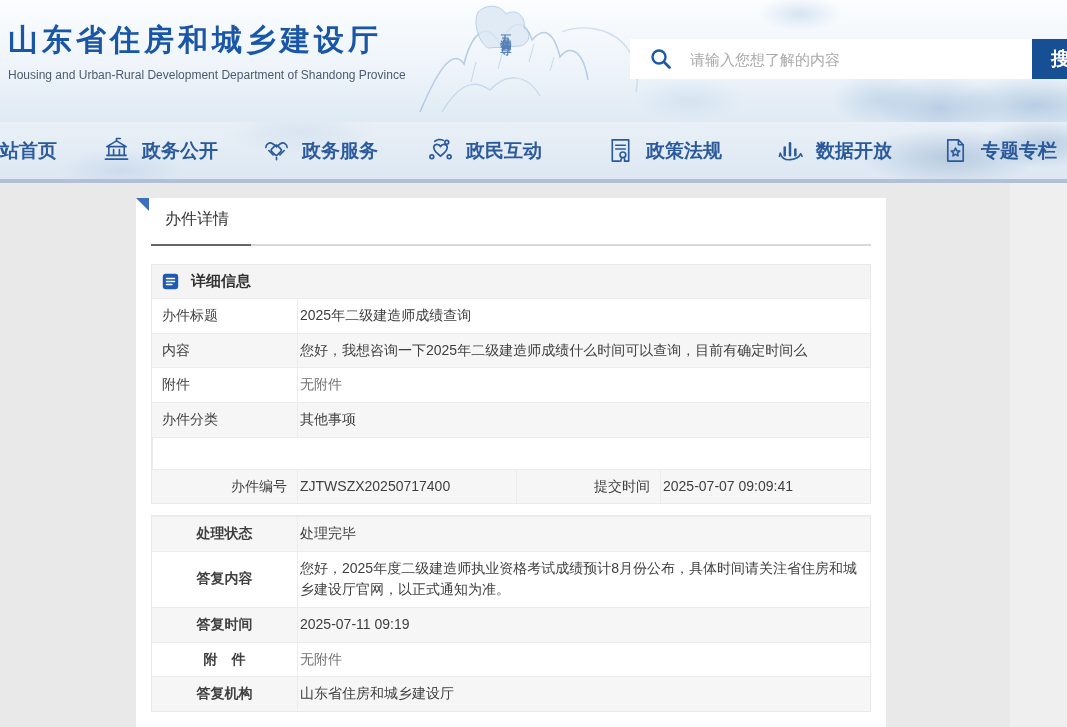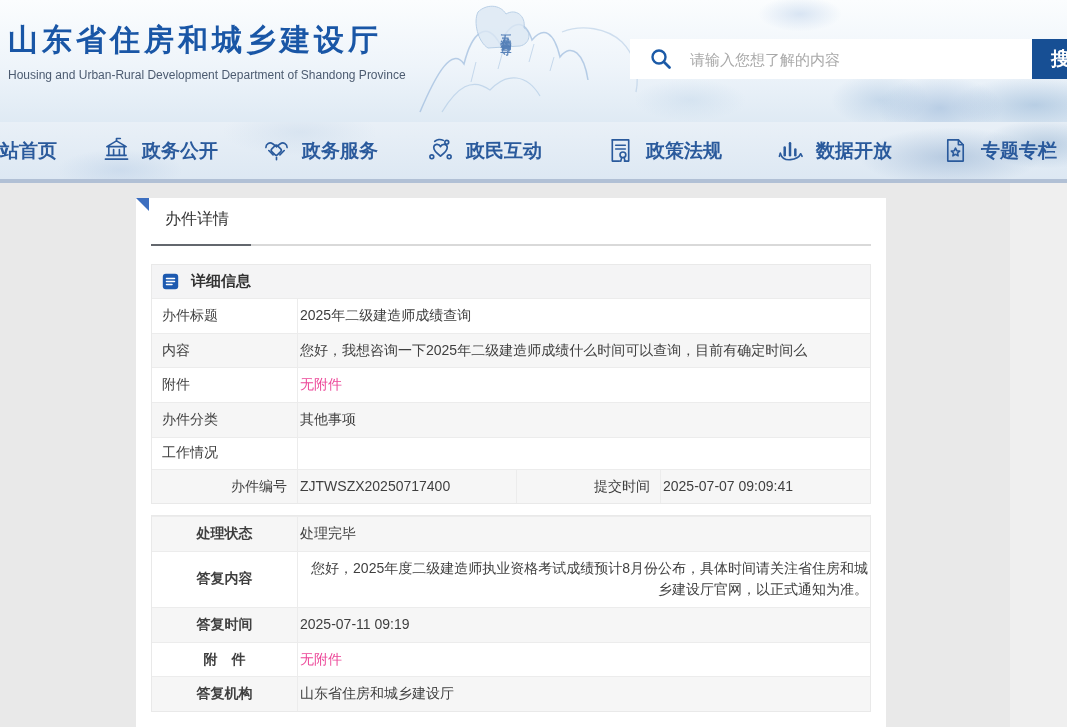--- a/index.html
+++ b/index.html
@@ -61,34 +61,34 @@
   
   .content { position:absolute; left:0; top:183px; width:1067px; height:544px; background:#e9e9e9; }
   .content-light { position:absolute; left:1010px; top:0; width:57px; height:544px; background:#efefef; }
   .card { position:absolute; left:136px; top:15px; width:750px; height:600px; background:#fff; }
   .corner { position:absolute; left:0; top:0; width:13px; height:13px; background:#3d6fc0;
             clip-path:polygon(0 0,100% 0,100% 100%); }
   .page-title { position:absolute; left:29px; top:11px; font-size:16px; font-weight:400; color:#333; }
   .title-rule { position:absolute; left:15px; top:46px; width:720px; height:2px;
                 background:linear-gradient(to right,#63676d 0,#63676d 100px,#d9d9d9 100px); }
 
-  .box { position:absolute; left:15px; width:720px; border:1px solid #e9e9e9; background:#fff;text-align:right; }
+  .box { position:absolute; left:15px; width:720px; border:1px solid #e9e9e9; background:#fff; }
   .box-detail { top:66px; }
   .box-process { top:317px; }
   .box-header { height:33px; background:#f4f4f5; display:flex; align-items:center; padding-left:10px; gap:12px; }
   .box-header-label { font-size:15px; font-weight:bold; color:#333; }
   .doc-icon { width:17px; height:17px; flex:0 0 17px; }
 
   .d-row { display:flex; min-height:32px; border-top:1px solid #ececec; font-size:14px; color:#3f3f3f; background:#fff; }
   .d-row.stripe { background:#f6f6f6; }
   .lbl { width:145px; flex:0 0 145px; padding:6px 10px; display:flex; align-items:center; }
   .lbl.right { justify-content:flex-end; }
   .lbl.center { justify-content:center; font-weight:bold; }
   .val { flex:1 1 auto; padding:6px 2px; border-left:1px solid #ececec; display:flex; align-items:center; line-height:1.55; }
-  .val.muted { color:#ec4899; }
+  .val.muted { color:#737373; }
   .w219 { flex:0 0 219px; }
   .w144 { flex:0 0 144px; border-left:1px solid #ececec; }
 </style>
 </head>
 <body>
 
 <div class="header-top">
   <div class="logo">
     <div class="logo-title">山东省住房和城乡建设厅</div>
     <div class="logo-sub">Housing and Urban-Rural Development Department of Shandong Province</div>
@@ -225,21 +225,20 @@
       </div>
       <div class="d-row">
         <div class="lbl">附件</div>
         <div class="val muted">无附件</div>
       </div>
       <div class="d-row stripe">
         <div class="lbl">办件分类</div>
         <div class="val">其他事项</div>
       </div>
       <div class="d-row">
-        <div class="lbl">工作情况</div>
         <div class="val"></div>
       </div>
       <div class="d-row stripe">
         <div class="lbl right">办件编号</div>
         <div class="val w219">ZJTWSZX20250717400</div>
         <div class="lbl right w144">提交时间</div>
         <div class="val">2025-07-07 09:09:41</div>
       </div>
     </section>
 

